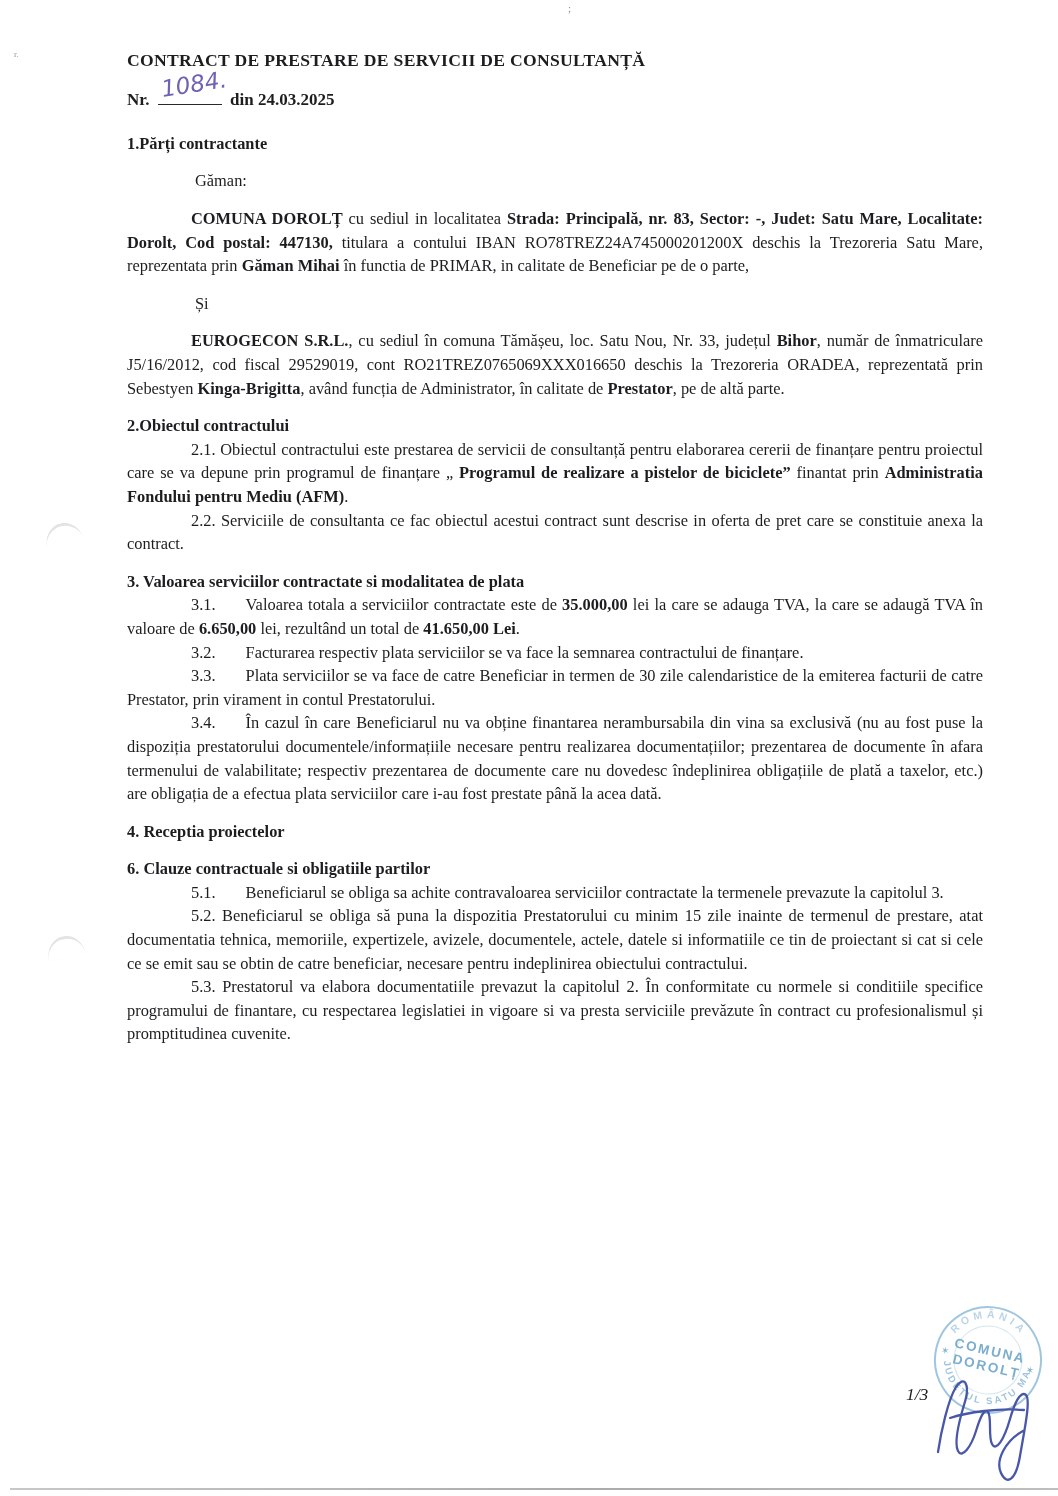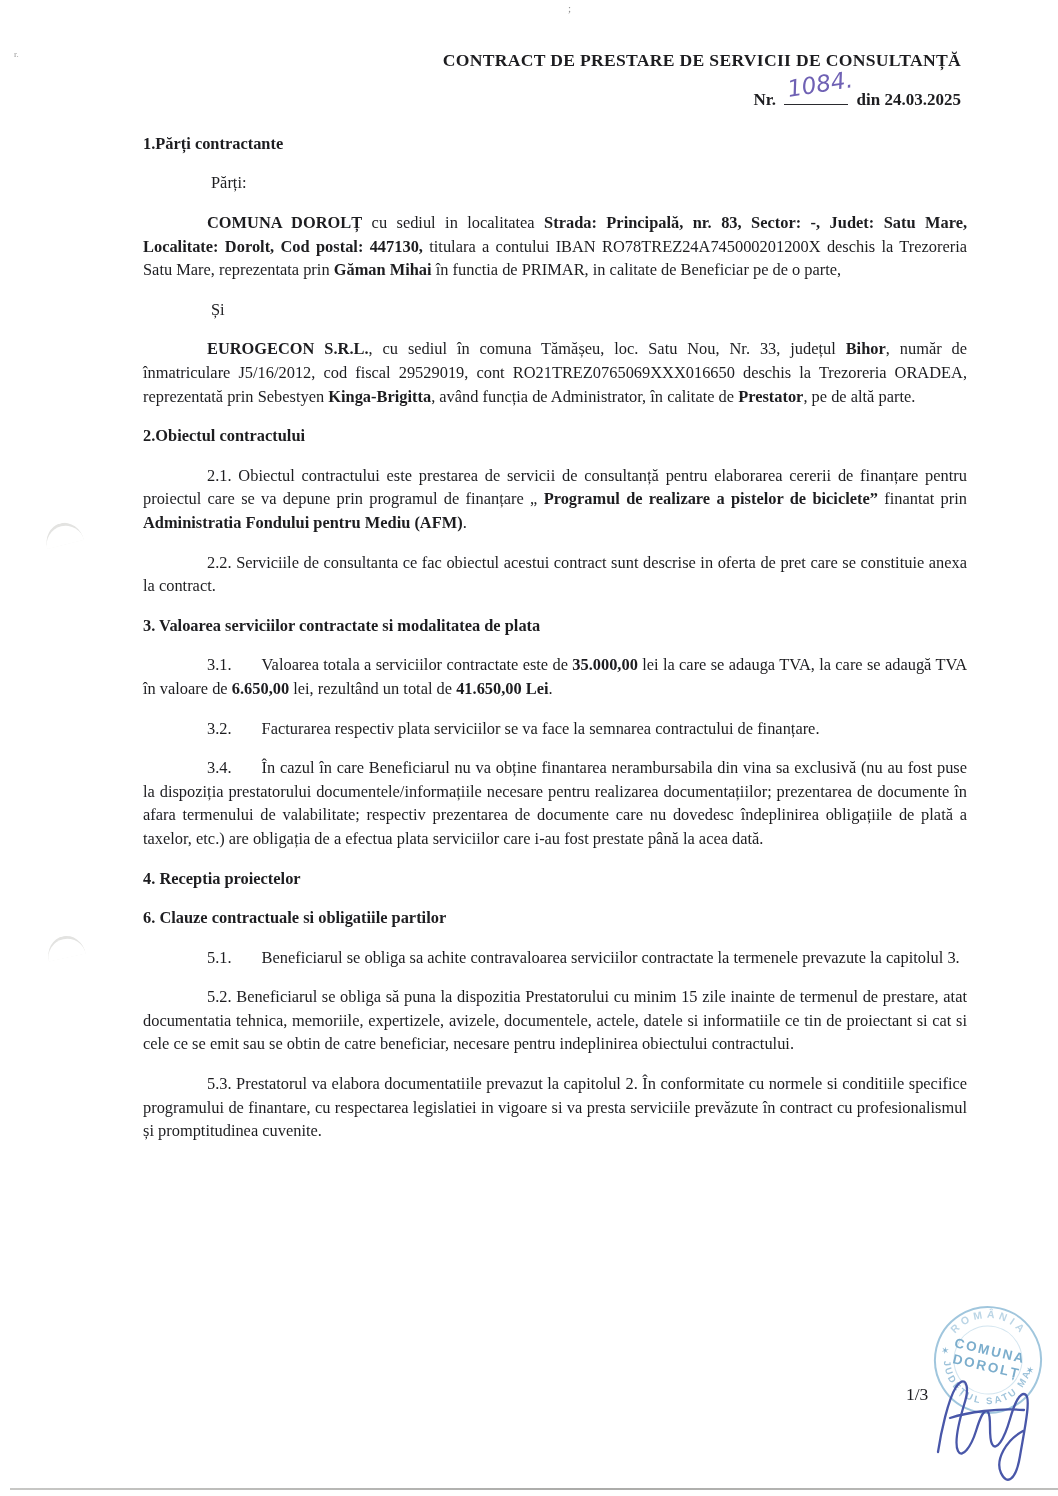--- a/index.html
+++ b/index.html
@@ -1,41 +1,41 @@
 <!DOCTYPE html>
 <html><head>
 <meta charset="utf-8">
 <style>
   html,body{margin:0;padding:0;background:#e8e8e8;}
   .page{
     position:relative; width:1058px; height:1496px; margin:0 auto;
     background:#ffffff; overflow:hidden;
     font-family:"Liberation Serif", serif; color:#1d1d20;
   }
-  .header{padding:50px 97px 0 127px; text-align:right;}
+  .header{padding:50px 37px 0 127px; text-align:left;}
   .title{font-size:17.6px; font-weight:700; letter-spacing:.3px; margin:0;}
   .nrline{margin-top:15px; font-size:17px; font-weight:700;}
   .nr-wrap{position:relative; display:inline-block; width:64px; margin:0 4px;}
   .uline{display:inline-block; width:64px; height:1.05em; border-bottom:1.6px solid #2a2a2e;}
   .handwritten{
     position:absolute; left:3px; top:-15px;
     font-family:"DejaVu Sans", sans-serif; font-style:italic;
     font-size:23px; font-weight:400; color:#6f61b4;
     transform:rotate(-9deg); white-space:nowrap;
   }
   .body{margin:22px 75px 0 127px; font-size:16.4px; line-height:23.6px;}
-  .block{margin:16px;}
+  .block{margin:0;}
   .block .b{font-weight:700;}
   .block .i{}
   .block.heading{font-weight:700; margin-top:14px;}
   .block.para{text-align:justify; text-indent:64px;}
   .block.plain{text-indent:68px;}
   .block.sp{margin-top:14px;}
   .tab{display:inline-block; width:30px;}
-  .pagenum{position:absolute; left:906px; top:1384px; font-size:17.5px;}
+  .pagenum{position:absolute; left:906px; top:1384px; font-size:17.5px;font-style:italic;}
   .scan-edge{
     position:absolute; left:10px; right:0; bottom:6px; height:2px;
     background:linear-gradient(to right,#b5b5b2,#8f8f8c 55%,#a9a9a6); opacity:.75;
   }
   .artifact{position:absolute; color:#8a8a8a; font-size:11px; line-height:1;}
   .artifact.tc{left:568px; top:3px;}
   .artifact.tl{left:14px; top:50px; font-size:9px; color:#9a9a9a;}
   .arc{
     position:absolute; width:38px; height:19px;
     border-top:3px solid #e3e3e1;
@@ -63,30 +63,31 @@
       <span class="nr-wrap">
         <span class="handwritten">1084.</span>
         <span class="uline"></span>
       </span>
       <span>din 24.03.2025</span>
     </div>
   </div>
 
   <div class="body">
       <div class="block heading"><span class="b">1.Părți contractante</span></div>
-      <div class="block plain sp"><span>Părți:</span></div>
+      <div class="block plain sp"><span>Găman:</span></div>
       <div class="block para sp"><span class="b">COMUNA DOROLȚ</span><span> cu sediul in localitatea </span><span class="b">Strada: Principală, nr. 83, Sector: -, Judet: Satu Mare, Localitate: Dorolt, Cod postal: 447130,</span><span> titulara a contului IBAN RO78TREZ24A745000201200X deschis la Trezoreria Satu Mare, reprezentata prin </span><span class="b">Găman Mihai</span><span> în functia de PRIMAR, in calitate de Beneficiar pe de o parte,</span></div>
       <div class="block plain sp"><span>Și</span></div>
       <div class="block para sp"><span class="b">EUROGECON S.R.L.</span><span>, cu sediul în comuna Tămășeu, loc. Satu Nou, Nr. 33, județul </span><span class="b">Bihor</span><span>, număr de înmatriculare J5/16/2012, cod fiscal 29529019, cont RO21TREZ0765069XXX016650 deschis la Trezoreria ORADEA, reprezentată prin Sebestyen </span><span class="b">Kinga-Brigitta</span><span>, având funcția de Administrator, în calitate de </span><span class="b">Prestator</span><span>, pe de altă parte.</span></div>
       <div class="block heading"><span class="b">2.Obiectul contractului</span></div>
       <div class="block para"><span>2.1. Obiectul contractului este prestarea de servicii de consultanță pentru elaborarea cererii de finanțare pentru proiectul care se va depune prin programul de finanțare „ </span><span class="b i">Programul de realizare a pistelor de biciclete”</span><span> finantat prin </span><span class="b i">Administratia Fondului pentru Mediu (AFM)</span><span>.</span></div>
       <div class="block para"><span>2.2. Serviciile de consultanta ce fac obiectul acestui contract sunt descrise in oferta de pret care se constituie anexa la contract.</span></div>
       <div class="block heading"><span class="b">3. Valoarea serviciilor contractate si modalitatea de plata</span></div>
       <div class="block para"><span>3.1.</span><span class="tab"></span><span>Valoarea totala a serviciilor contractate este de </span><span class="b">35.000,00</span><span> lei la care se adauga TVA, la care se adaugă TVA în valoare de </span><span class="b">6.650,00</span><span> lei, rezultând un total de </span><span class="b">41.650,00 Lei</span><span>.</span></div>
       <div class="block para"><span>3.2.</span><span class="tab"></span><span>Facturarea respectiv plata serviciilor se va face la semnarea contractului de finanțare.</span></div>
+      <div class="block para"><span>3.3.</span><span class="tab"></span><span>Plata serviciilor se va face de catre Beneficiar in termen de 30 zile calendaristice de la emiterea facturii de catre Prestator, prin virament in contul Prestatorului.</span></div>
       <div class="block para"><span>3.4.</span><span class="tab"></span><span>În cazul în care Beneficiarul nu va obține finantarea nerambursabila din vina sa exclusivă (nu au fost puse la dispoziția prestatorului documentele/informațiile necesare pentru realizarea documentațiilor; prezentarea de documente în afara termenului de valabilitate; respectiv prezentarea de documente care nu dovedesc îndeplinirea obligațiile de plată a taxelor, etc.) are obligația de a efectua plata serviciilor care i-au fost prestate până la acea dată.</span></div>
       <div class="block heading"><span class="b">4. Receptia proiectelor</span></div>
       <div class="block heading"><span class="b">6. Clauze contractuale si obligatiile partilor</span></div>
       <div class="block para"><span>5.1.</span><span class="tab"></span><span>Beneficiarul se obliga sa achite contravaloarea serviciilor contractate la termenele prevazute la capitolul 3.</span></div>
       <div class="block para"><span>5.2. Beneficiarul se obliga să puna la dispozitia Prestatorului cu minim 15 zile inainte de termenul de prestare, atat documentatia tehnica, memoriile, expertizele, avizele, documentele, actele, datele si informatiile ce tin de proiectant si cat si cele ce se emit sau se obtin de catre beneficiar, necesare pentru indeplinirea obiectului contractului.</span></div>
       <div class="block para"><span>5.3. Prestatorul va elabora documentatiile prevazut la capitolul 2. În conformitate cu normele si conditiile specifice programului de finantare, cu respectarea legislatiei in vigoare si va presta serviciile prevăzute în contract cu profesionalismul și promptitudinea cuvenite.</span></div>
     </div>
 
   <svg class="stamp" width="140" height="140" viewBox="0 0 140 140">
     <g transform="rotate(13 70 66)" opacity="0.82">

